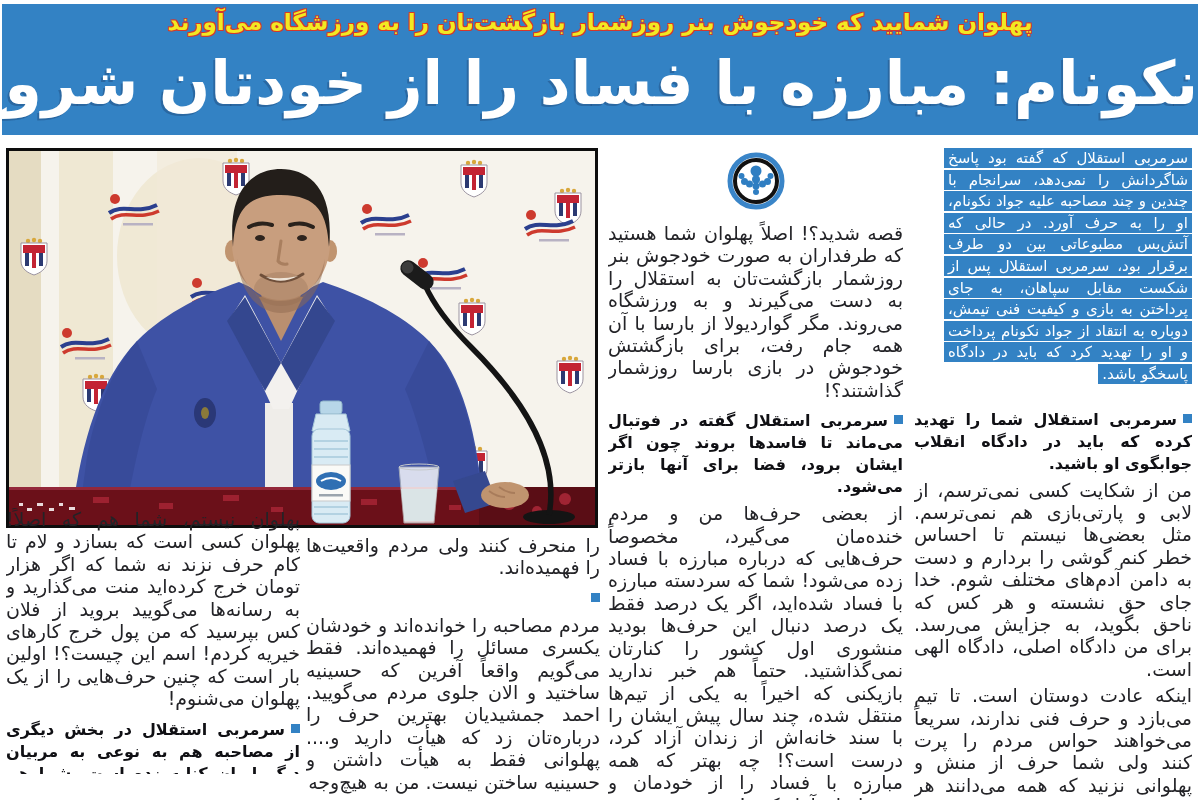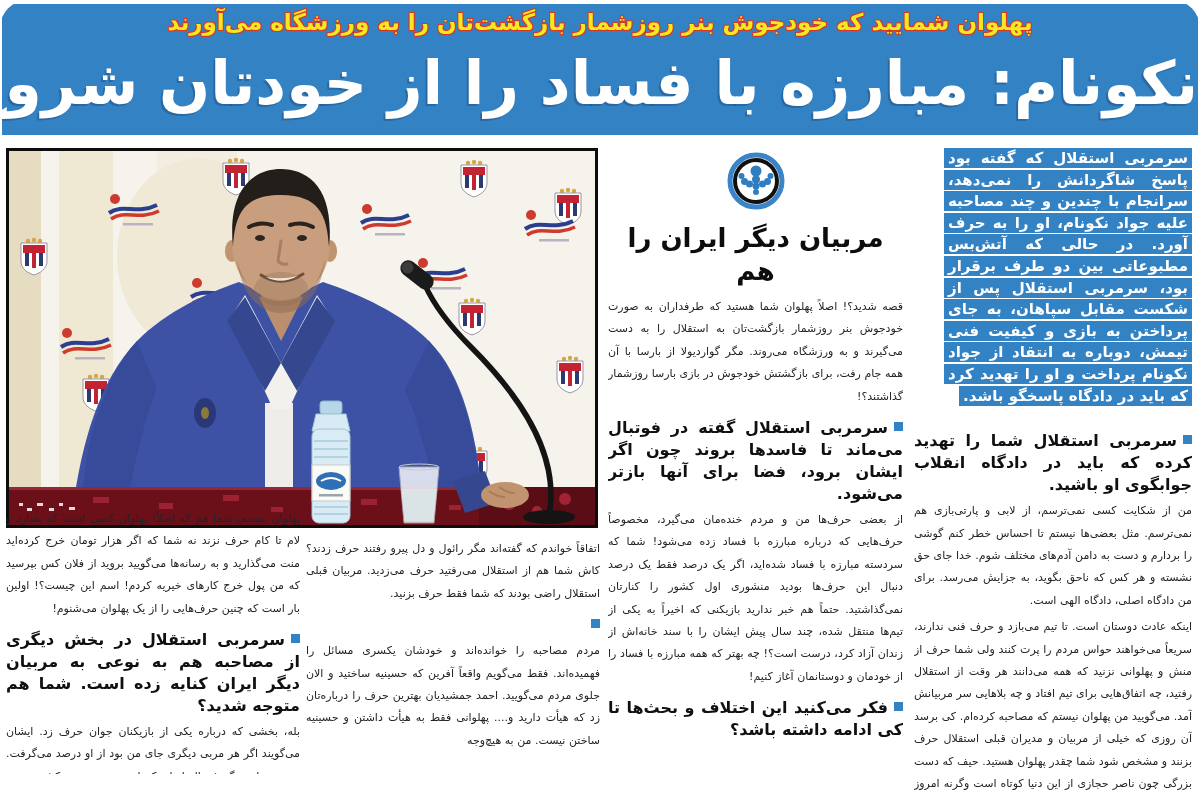--- a/index.html
+++ b/index.html
@@ -1,20 +1,20 @@
 <!DOCTYPE html>
 <html dir="rtl" lang="fa"><head>
 <meta charset="utf-8">
 <style>
   * { margin:0; padding:0; box-sizing:border-box; }
   html,body { background:#ffffff; }
   body { font-family:"DejaVu Sans", sans-serif; }
   .page {
     position:relative; width:1200px; height:804px; margin:0 auto;
-    background:#ffffff; overflow:hidden; direction:rtl;border-radius:28px;
+    background:#ffffff; overflow:hidden; direction:rtl;
   }
   
   .banner {
     position:absolute; left:2px; right:2px; top:4px; height:131px;
     background:#3382c4; text-align:center; overflow:hidden;
   }
   .kicker {
     margin-top:5px; font-size:23px; font-weight:bold; color:#f2e922;
     letter-spacing:0.5px; white-space:nowrap;
     text-shadow:1px 1px 0 #d6372b, -1px -1px 0 #d6372b, 1px -1px 0 #d6372b, -1px 1px 0 #d6372b;
@@ -29,31 +29,31 @@
     border:3px solid #0d0d0d; background:#f6f3ec;
   }
   .photo svg { display:block; width:100%; height:100%; }
   
   .col { position:absolute; overflow:hidden; color:#1d1d1f; }
   .col-right { top:148px; right:8px;   width:278px; height:652px; }
   .col-mid   { top:148px; right:297px; width:295px; height:652px; }
   .col-2     { top:534px; right:600px; width:294px; height:266px; }
   .col-1     { top:508px; right:900px; width:294px; height:266px; }
 
-  .lead-block { font-size:15px; font-weight:bold; line-height:21.6px; text-align:justify; margin-bottom:2px;padding-left:30px; }
+  .lead-block { font-size:15px; font-weight:normal; line-height:21.6px; text-align:justify; margin-bottom:2px;padding-left:30px; }
   .hl {
     background:#3382c4; color:#ffffff; padding:1px 4px;
     -webkit-box-decoration-break:clone; box-decoration-break:clone;
   }
   .q { font-size:16px; font-weight:bold; line-height:22px; text-align:justify; margin-top:9px; color:#101014; }
   .bullet {
     display:inline-block; width:9px; height:9px; background:#3382c4;
     margin-left:6px; vertical-align:2px;
   }
-  .a { font-size:11px; line-height:22.4px; text-align:justify; margin-top:4px; color:#232327; }
+  .a { font-size:19px; line-height:22.4px; text-align:justify; margin-top:4px; color:#232327; }
   .lead-gap { height:7px; }
   .first-gap { margin-top:14px; }
 
   
   .logo-wrap { text-align:center; padding-top:4px; }
   .interview-title {
     font-size:26px; line-height:33px; font-weight:bold; color:#0d0d10;
     text-align:center; margin-top:8px; margin-bottom:8px;
   }
 </style>
@@ -212,36 +212,35 @@
           <circle cx="-6.5" cy="3" r="3.5"></circle>
             <circle cx="6.5" cy="3" r="3.5"></circle>
           <circle cx="-11.5" cy="0.5" r="3.5"></circle>
             <circle cx="11.5" cy="0.5" r="3.5"></circle>
           <circle cx="-14.5" cy="-5" r="3"></circle>
             <circle cx="14.5" cy="-5" r="3"></circle>
         </g>
       </svg>
     </div>
     <div class="interview-title">
-      <div>مربیان دیگر ایران را هم</div>
     </div>
 
     <p class="a">قصه شدید؟! اصلاً پهلوان شما هستید که طرفداران به صورت خودجوش بنر روزشمار بازگشت‌تان به استقلال را به دست می‌گیرند و به ورزشگاه می‌روند. مگر گواردیولا از بارسا با آن همه جام رفت، برای بازگشتش خودجوش در بازی بارسا روزشمار گذاشتند؟!</p>
     <div class="q">
       <span class="bullet"></span><span>سرمربی استقلال گفته در فوتبال می‌ماند تا فاسدها بروند چون اگر ایشان برود، فضا برای آنها بازتر می‌شود.</span>
     </div>
     <p class="a">از بعضی حرف‌ها من و مردم خنده‌مان می‌گیرد، مخصوصاً حرف‌هایی که درباره مبارزه با فساد زده می‌شود! شما که سردسته مبارزه با فساد شده‌اید، اگر یک درصد فقط یک درصد دنبال این حرف‌ها بودید منشوری اول کشور را کنارتان نمی‌گذاشتید. حتماً هم خبر ندارید بازیکنی که اخیراً به یکی از تیم‌ها منتقل شده، چند سال پیش ایشان را با سند خانه‌اش از زندان آزاد کرد، درست است؟! چه بهتر که همه مبارزه با فساد را از خودمان و دوستانمان آغاز کنیم!</p>
     <div class="q">
       <span class="bullet"></span><span>فکر می‌کنید این اختلاف و بحث‌ها تا کی ادامه داشته باشد؟</span>
     </div>
 
   </div>
 
   <div class="col col-2">
-    <p class="a">اتفاقاً خواندم که گفته‌اند مگر رائول و دل پیرو رفتند حرف زدند؟ کاش شما هم از استقلال می‌رفتید حرف می‌زدید. مربیان قبلی استقلال راضی بودند که شما فقط حرف بزنید.</p>
+    <p class="a" style="margin-top:0">را منحرف کنند ولی مردم واقعیت‌ها را فهمیده‌اند.</p>
     <div class="q">
       <span class="bullet"></span>
     </div>
     <p class="a">مردم مصاحبه را خوانده‌اند و خودشان یکسری مسائل را فهمیده‌اند. فقط می‌گویم واقعاً آفرین که حسینیه ساختید و الان جلوی مردم می‌گویید. احمد جمشیدیان بهترین حرف را درباره‌تان زد که هیأت دارید و.... پهلوانی فقط به هیأت داشتن و حسینیه ساختن نیست. من به هیچ‌وجه</p>
   </div>
 
   <div class="col col-1">
     <p class="a" style="margin-top:0">پهلوان نیستم، شما هم که اصلاً! پهلوان کسی است که بسازد و لام تا کام حرف نزند نه شما که اگر هزار تومان خرج کرده‌اید منت می‌گذارید و به رسانه‌ها می‌گویید بروید از فلان کس بپرسید که من پول خرج کارهای خیریه کردم! اسم این چیست؟! اولین بار است که چنین حرف‌هایی را از یک پهلوان می‌شنوم!</p>
     <div class="q">
       <span class="bullet"></span><span>سرمربی استقلال در بخش دیگری از مصاحبه هم به نوعی به مربیان دیگر ایران کنایه زده است. شما هم متوجه شدید؟</span>

